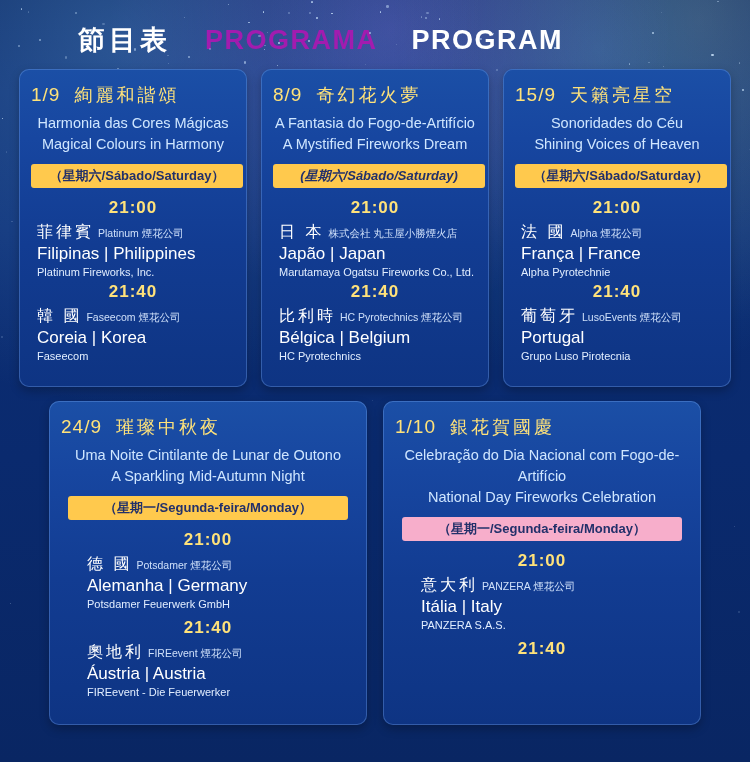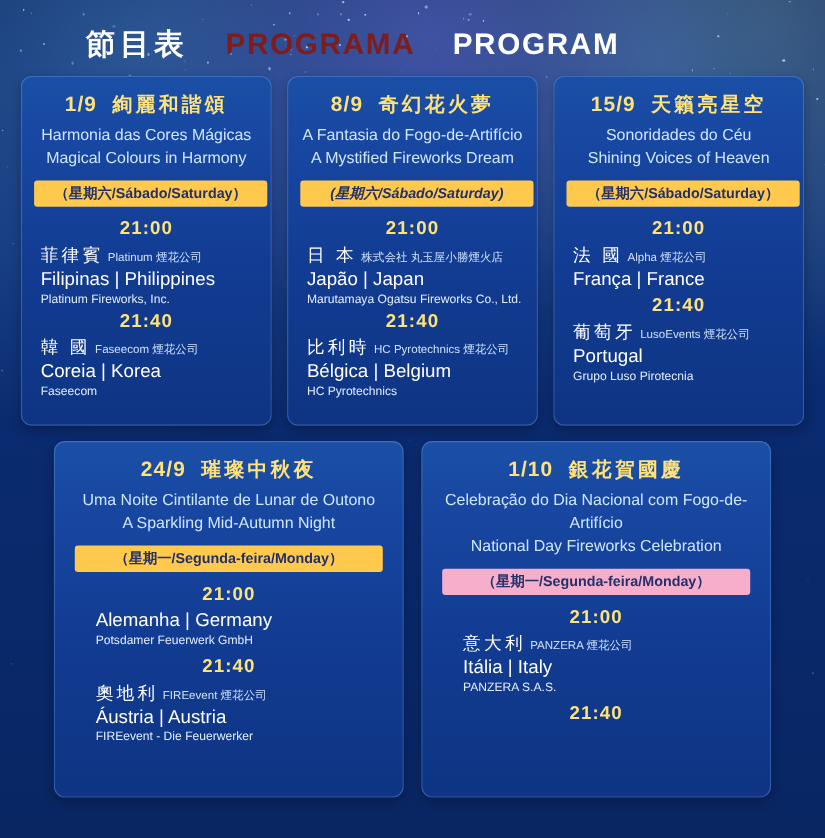--- a/index.html
+++ b/index.html
@@ -16,40 +16,40 @@
     overflow:hidden;
     position:relative;
   }
   .sparkle{position:absolute;border-radius:50%;background:#cfe8ff;opacity:.75;}
   .hdr{
     padding:22px 0 11px 0;
     display:flex;align-items:baseline;gap:34px;
     padding-left:78px;
   }
   .hdr .zh{font-size:27px;letter-spacing:4px;font-weight:700;color:#ffffff;}
-  .hdr .pt{font-size:27px;letter-spacing:1.5px;font-weight:700;color:#7f1d1d;}
+  .hdr .pt{font-size:27px;letter-spacing:1.5px;font-weight:700;color:#a21caf;}
   .hdr .en{font-size:27px;letter-spacing:1.5px;font-weight:700;color:#ffffff;}
 
   .row{display:flex;justify-content:center;gap:14px;}
   .row1{padding:0 14px;}
   .row2{padding:14px 14px 0 14px;justify-content:center;gap:16px;}
 
   .card{
     border-radius:10px;
     background:linear-gradient(180deg,#1b4fa6 0%,#1746a0 22%,#123c92 55%,#0e3483 100%);
     box-shadow:0 0 0 1px rgba(120,170,240,.35) inset, 0 4px 10px rgba(0,0,0,.25);
     padding:14px 12px 12px 12px;
     box-sizing:border-box;
     position:relative;
   }
   .card.small{width:228px;height:318px;}
   .card.big{width:318px;height:324px;}
 
   .c-date{
-    text-align:center;font-size:18px;font-weight:700;color:#ffe27a;letter-spacing:1px;
+    text-align:left;font-size:18px;font-weight:400;color:#ffe27a;letter-spacing:1px;
     margin-bottom:6px;
   }
   .c-date .num{font-size:19px;}
   .c-date .zh{margin-left:8px;letter-spacing:3px;}
   .c-pt{text-align:center;font-size:14.5px;color:#cfe6ff;line-height:1.45;}
   .c-en{text-align:center;font-size:14.5px;color:#cfe6ff;line-height:1.45;margin-bottom:9px;}
 
   .daytag{
     display:block;margin:0 auto 10px auto;
     text-align:center;font-size:13px;color:#123;
@@ -285,20 +285,21 @@
     <div class="c-en">Shining Voices of Heaven</div>
     <div class="daytag sat">（星期六/Sábado/Saturday）</div>
 
     <div class="time">21:00</div>
     <div class="entry">
       <div class="line1">
         <span class="cn">法 國</span>
         <span class="co-cn">Alpha 煙花公司</span>
       </div>
       <div class="ptname">França | France</div>
+      <div class="company">Alpha Pyrotechnie</div>
     </div>
 
     <div class="time">21:40</div>
     <div class="entry">
       <div class="line1">
         <span class="cn">葡萄牙</span>
         <span class="co-cn">LusoEvents 煙花公司</span>
       </div>
       <div class="ptname">Portugal</div>
       <div class="company">Grupo Luso Pirotecnia</div>
@@ -312,20 +313,24 @@
     <div class="c-date">
       <span class="num">24/9</span>
       <span class="zh">璀璨中秋夜</span>
     </div>
     <div class="c-pt">Uma Noite Cintilante de Lunar de Outono</div>
     <div class="c-en">A Sparkling Mid-Autumn Night</div>
     <div class="daytag mon">（星期一/Segunda-feira/Monday）</div>
 
     <div class="time">21:00</div>
     <div class="entry">
+      <div class="line1">
+        <span class="cn">德 國</span>
+        <span class="co-cn">Potsdamer 煙花公司</span>
+      </div>
       <div class="ptname">Alemanha | Germany</div>
       <div class="company">Potsdamer Feuerwerk GmbH</div>
     </div>
 
     <div class="time">21:40</div>
     <div class="entry">
       <div class="line1">
         <span class="cn">奧地利</span>
         <span class="co-cn">FIREevent 煙花公司</span>
       </div>

